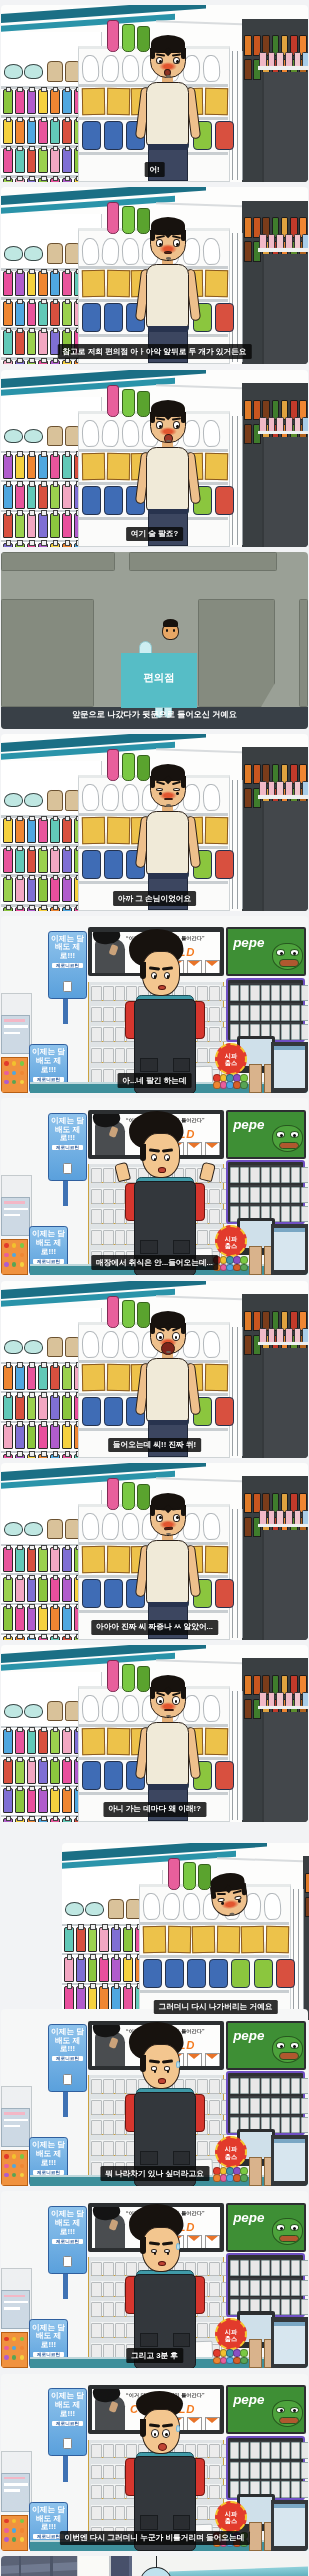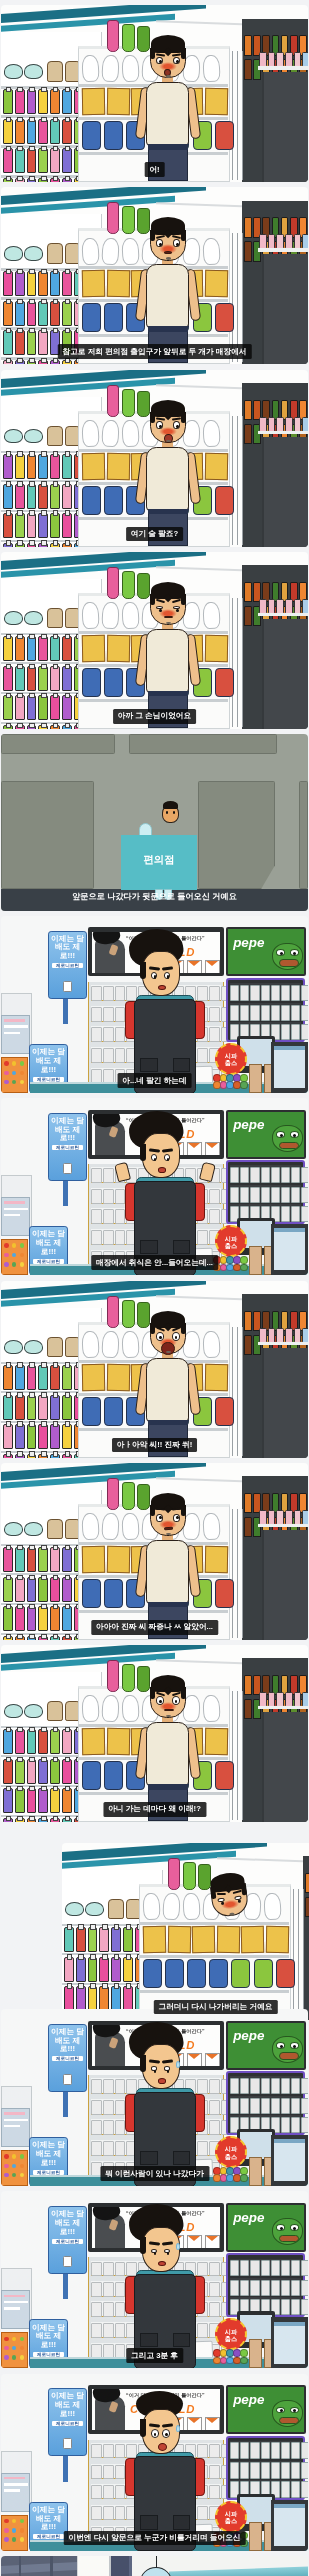--- a/index.html
+++ b/index.html
@@ -492,21 +492,21 @@
           <i class="bbag" style="position: relative; background: rgb(63, 108, 181);"></i>
           <i class="bbag" style="position: relative; background: rgb(63, 108, 181);"></i>
           <i class="bbag" style="position: relative; background: rgb(63, 108, 181);"></i>
           <i class="bbag" style="position: relative; background: rgb(63, 108, 181);"></i>
           <i class="bbag" style="position: relative; background: rgb(139, 198, 62);"></i>
           <i class="bbag" style="position: relative; background: rgb(139, 198, 62);"></i>
           <i class="bbag" style="position: relative; background: rgb(216, 80, 63);"></i>
         </div>
       <div class="gboard" style="top:103px"></div>
     </div>
-    <div class="cap">참고로 저희 편의점 출입구가 앞뒤로 두 개가 매장에서</div>
+    <div class="cap">참고로 저희 편의점 아ㅏ아악 앞뒤로 두 개가 있거든요</div>
   </div>
 
   <div class="panel aisle pose-talk">
     <div class="stripeA"></div>
     <div class="stripeB"></div>
     <div class="ceilline"></div>
     <div class="backwall"></div>
     <div class="orow" style="top:30px">
         <i class="bottle" style="position: relative; background: rgb(224, 123, 40);"></i>
         <i class="bottle" style="position: relative; background: rgb(200, 85, 31);"></i>
@@ -653,20 +653,42 @@
           <i class="bbag" style="position: relative; background: rgb(63, 108, 181);"></i>
           <i class="bbag" style="position: relative; background: rgb(139, 198, 62);"></i>
           <i class="bbag" style="position: relative; background: rgb(139, 198, 62);"></i>
           <i class="bbag" style="position: relative; background: rgb(216, 80, 63);"></i>
         </div>
       <div class="gboard" style="top:103px"></div>
     </div>
     <div class="cap">여기 술 팔죠?</div>
   </div>
 
+  <div class="panel map pose-none">
+    <div class="blk" style="left:0;top:0;width:114px;height:19.6px"></div>
+    <div class="blk" style="left:128px;top:0;width:148px;height:19.6px"></div>
+    <div class="blk" style="left:0;top:47px;width:93px;height:108px"></div>
+    <div class="blk" style="left:197px;top:47px;width:77px;height:108px;clip-path:polygon(0 0,100% 0,100% 78%,82% 100%,0 100%)"></div>
+    <div class="blk" style="left:298px;top:47px;width:9.3px;height:108px"></div>
+    <div class="doorT"></div>
+    <div class="store">
+      <span>편의점</span>
+    </div>
+    <div class="doorB1"></div>
+    <div class="doorB2"></div>
+    <div class="mhead">
+      <div class="mf"></div>
+        <div class="mh"></div>
+        <div class="me1"></div>
+        <div class="me2"></div>
+    </div>
+    <div class="mstrip"></div>
+    <div class="cap">앞문으로 나갔다가 뒷문으로 들어오신 거예요</div>
+  </div>
+
   <div class="panel aisle pose-squint">
     <div class="stripeA"></div>
     <div class="stripeB"></div>
     <div class="ceilline"></div>
     <div class="backwall"></div>
     <div class="orow" style="top:30px">
         <i class="bottle" style="position: relative; background: rgb(224, 123, 40);"></i>
         <i class="bottle" style="position: relative; background: rgb(200, 85, 31);"></i>
         <i class="bottle" style="position: relative; background: rgb(122, 60, 26);"></i>
         <i class="bottle" style="position: relative; background: rgb(63, 125, 44);"></i>
@@ -811,42 +833,20 @@
           <i class="bbag" style="position: relative; background: rgb(63, 108, 181);"></i>
           <i class="bbag" style="position: relative; background: rgb(139, 198, 62);"></i>
           <i class="bbag" style="position: relative; background: rgb(139, 198, 62);"></i>
           <i class="bbag" style="position: relative; background: rgb(216, 80, 63);"></i>
         </div>
       <div class="gboard" style="top:103px"></div>
     </div>
     <div class="cap">아까 그 손님이었어요</div>
   </div>
 
-  <div class="panel map pose-none">
-    <div class="blk" style="left:0;top:0;width:114px;height:19.6px"></div>
-    <div class="blk" style="left:128px;top:0;width:148px;height:19.6px"></div>
-    <div class="blk" style="left:0;top:47px;width:93px;height:108px"></div>
-    <div class="blk" style="left:197px;top:47px;width:77px;height:108px;clip-path:polygon(0 0,100% 0,100% 78%,82% 100%,0 100%)"></div>
-    <div class="blk" style="left:298px;top:47px;width:9.3px;height:108px"></div>
-    <div class="doorT"></div>
-    <div class="store">
-      <span>편의점</span>
-    </div>
-    <div class="doorB1"></div>
-    <div class="doorB2"></div>
-    <div class="mhead">
-      <div class="mf"></div>
-        <div class="mh"></div>
-        <div class="me1"></div>
-        <div class="me2"></div>
-    </div>
-    <div class="mstrip"></div>
-    <div class="cap">앞문으로 나갔다가 뒷문으로 들어오신 거예요</div>
-  </div>
-
   <div class="panel counter pose-normal">
     <div class="posL"></div>
     <div class="posLs">
       <div class="uiline" style="left:2.1px;top:3.1px;width:20.6px"></div>
       <div class="uiline" style="left:2.1px;top:9.3px;width:24px;background:#fff"></div>
       <div class="uiline" style="left:2.1px;top:15.5px;width:15.5px;background:#fff"></div>
     </div>
     <div class="candy">
         <i style="position: absolute; background: rgb(226, 59, 44); left: 2.1px; top: 3.1px;"></i>
         <i style="position: absolute; background: rgb(242, 193, 46); left: 9.8px; top: 3.1px;"></i>
@@ -1417,21 +1417,21 @@
           <i class="bbag" style="position: relative; background: rgb(63, 108, 181);"></i>
           <i class="bbag" style="position: relative; background: rgb(63, 108, 181);"></i>
           <i class="bbag" style="position: relative; background: rgb(63, 108, 181);"></i>
           <i class="bbag" style="position: relative; background: rgb(63, 108, 181);"></i>
           <i class="bbag" style="position: relative; background: rgb(139, 198, 62);"></i>
           <i class="bbag" style="position: relative; background: rgb(139, 198, 62);"></i>
           <i class="bbag" style="position: relative; background: rgb(216, 80, 63);"></i>
         </div>
       <div class="gboard" style="top:103px"></div>
     </div>
-    <div class="cap">아ㅏ아악 씨!! 진짜 쒸!</div>
+    <div class="cap">들어오는데 씨!! 진짜 쒸!</div>
   </div>
 
   <div class="panel aisle pose-glareup">
     <div class="stripeA"></div>
     <div class="stripeB"></div>
     <div class="ceilline"></div>
     <div class="backwall"></div>
     <div class="orow" style="top:30px">
         <i class="bottle" style="position: relative; background: rgb(224, 123, 40);"></i>
         <i class="bottle" style="position: relative; background: rgb(200, 85, 31);"></i>
@@ -2076,21 +2076,21 @@
             <div class="pupil"></div>
           </div>
         <div class="ceyeR">
             <div class="pupil"></div>
           </div>
         <div class="cmouth"></div>
         <div class="sweat"></div>
       </div>
       <div class="cburn"></div>
     </div>
-    <div class="cap">뭐 이런사람이 있나 나갔다가</div>
+    <div class="cap">뭐 나라차기 있나 싶더라고요</div>
   </div>
 
   <div class="panel counter pose-sweat">
     <div class="posL"></div>
     <div class="posLs">
       <div class="uiline" style="left:2.1px;top:3.1px;width:20.6px"></div>
       <div class="uiline" style="left:2.1px;top:9.3px;width:24px;background:#fff"></div>
       <div class="uiline" style="left:2.1px;top:15.5px;width:15.5px;background:#fff"></div>
     </div>
     <div class="candy">
@@ -2504,21 +2504,21 @@
             <div class="pupil"></div>
           </div>
         <div class="ceyeR">
             <div class="pupil"></div>
           </div>
         <div class="cmouth"></div>
         <div class="sweat"></div>
       </div>
       <div class="cburn"></div>
     </div>
-    <div class="cap">이번엔 다시 앞문으로 누군가 비틀거리며 들어오신</div>
+    <div class="cap">이번엔 다시 그러더니 누군가 비틀거리며 들어오는데</div>
   </div>
 
   <div class="panel ent pose-stand">
     <div class="lwall"></div>
     <div class="lintel"></div>
     <div class="seam" style="left:17.5px"></div>
     <div class="seam" style="left:49px"></div>
 
     <div class="pillar"></div>
     <div class="navycol"></div>

